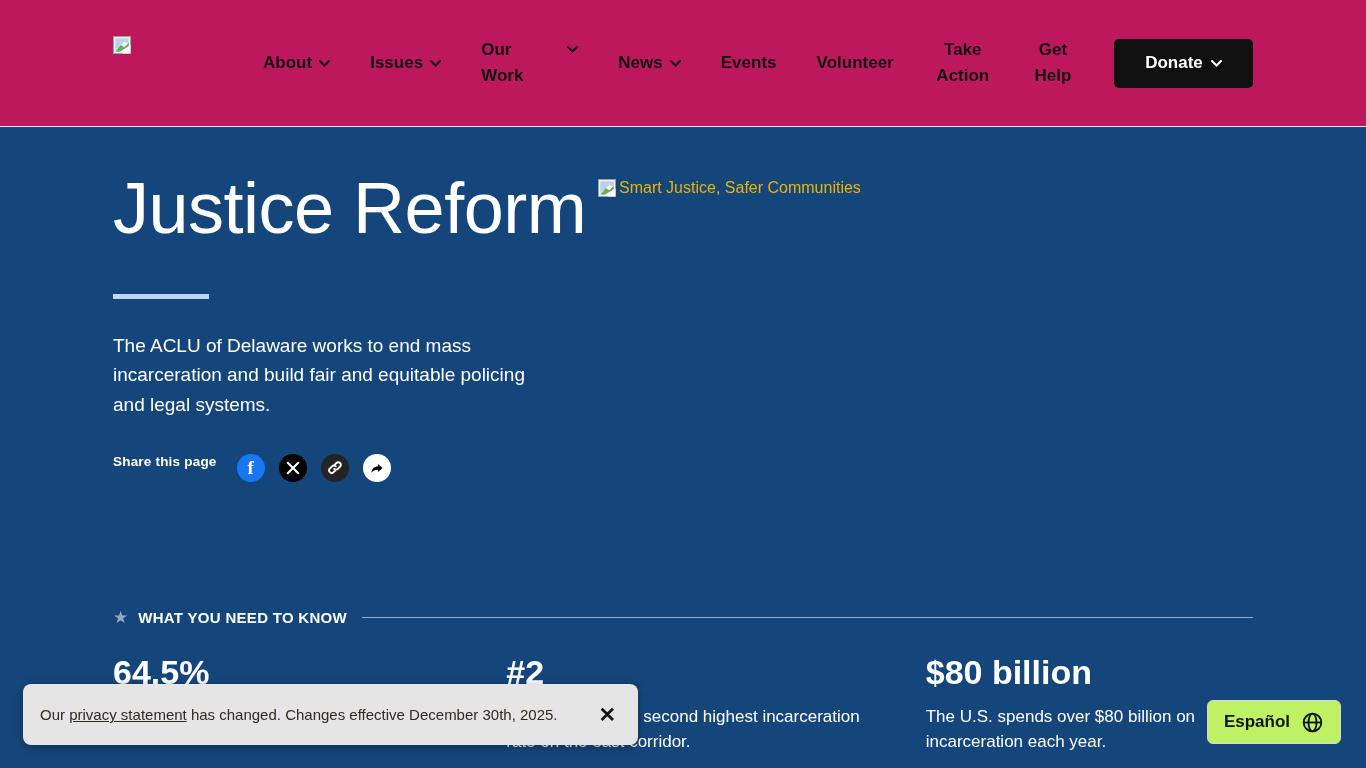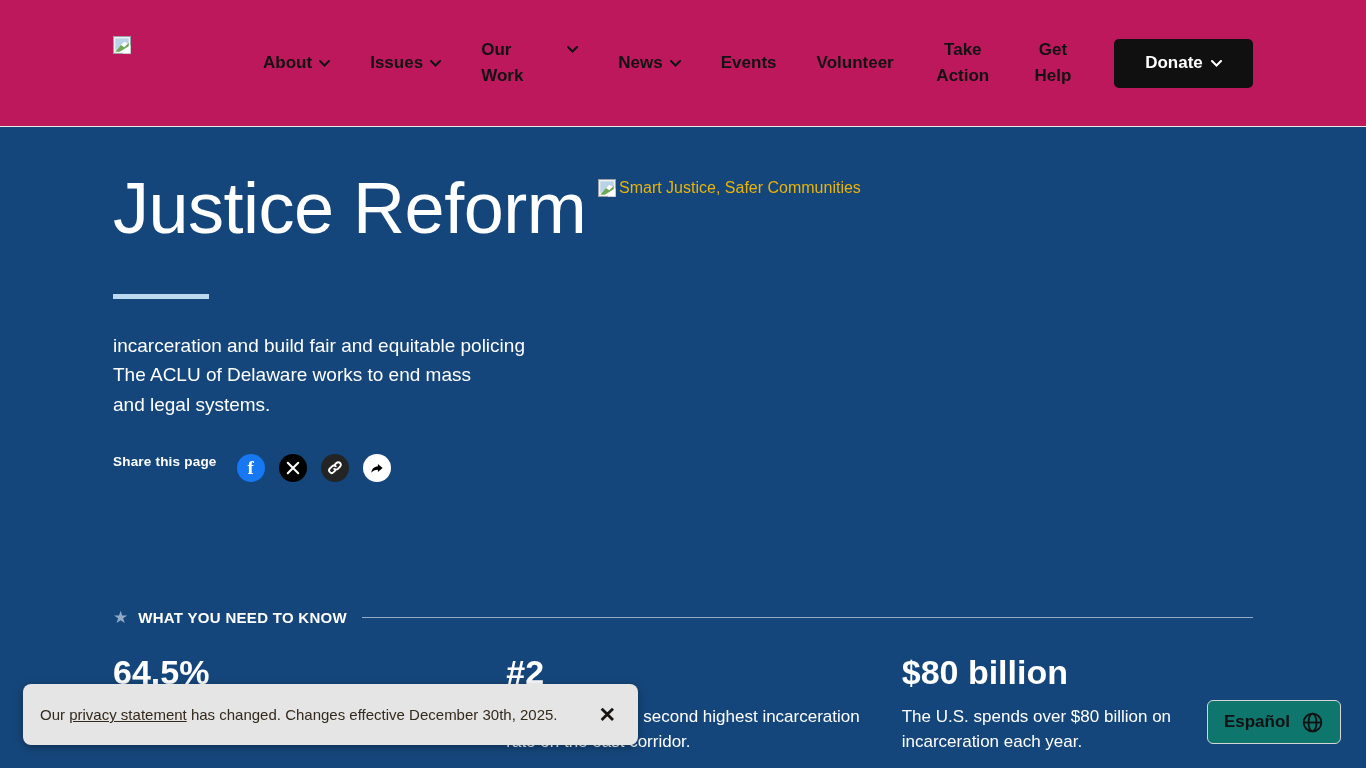--- a/index.html
+++ b/index.html
@@ -99,21 +99,21 @@
   
   .facts { margin-top: 127px; color: #fff; }
   .eyebrow { display: flex; align-items: center; }
   .star-icon { color: #8FA9C7; font-size: 17px; margin-right: 10px; line-height: 1; }
   .eyebrow-label { font-size: 15px; font-weight: 700; letter-spacing: .3px; }
   .eyebrow-line { flex: 1; height: 1px; background: rgba(255,255,255,.55); margin-left: 15px; }
   .facts-grid {
     margin-top: 27px;
     display: grid;
     grid-template-columns: repeat(3, 1fr);
-    gap: 42px;
+    gap: 66px;
   }
   .stat-number { font-size: 34px; font-weight: 700; }
   .stat-desc { margin-top: 13px; font-size: 17px; }
   .stat-desc .line { display:block; white-space: nowrap; line-height: 24.5px; }
 
   
   .privacy-banner {
     position: absolute;
     left: 23px;
     bottom: 23px;
@@ -135,21 +135,21 @@
     font-size: 21px; font-weight: 700; color: #171310;
     line-height: 1; padding: 4px;
   }
 
   
   .lang-btn {
     position: absolute;
     right: 25px;
     bottom: 24px;
     height: 44px;
-    background: #0f766e;
+    background: #bef264;
     border: 1px solid #d6d6d6;
     border-radius: 6px;
     padding: 0 16px;
     display: flex;
     align-items: center;
     gap: 11px;
     font-family: inherit;
     font-size: 17px;
     font-weight: 700;
     color: #111;
@@ -225,22 +225,22 @@
     </nav>
   </div>
 </header>
 
 <main>
   <div class="container hero-inner">
     <div class="hero-left">
       <h1 class="page-title">Justice Reform</h1>
       <div class="title-underline"></div>
       <p class="hero-desc">
+        <span class="line">The ACLU of Delaware works to end mass</span>
         <span class="line">incarceration and build fair and equitable policing</span>
-        <span class="line">The ACLU of Delaware works to end mass</span>
         <span class="line">and legal systems.</span>
       </p>
       <div class="share-row">
         <span class="share-label">Share this page</span>
         <button class="icon-circle ic-fb">f</button>
         <button class="icon-circle ic-x">
           <svg width="14" height="14" viewBox="0 0 16 16">
               <path d="M2 2l12 12M14 2L2 14" stroke="#fff" stroke-width="2.4" stroke-linecap="round"></path>
             </svg>
         </button>

